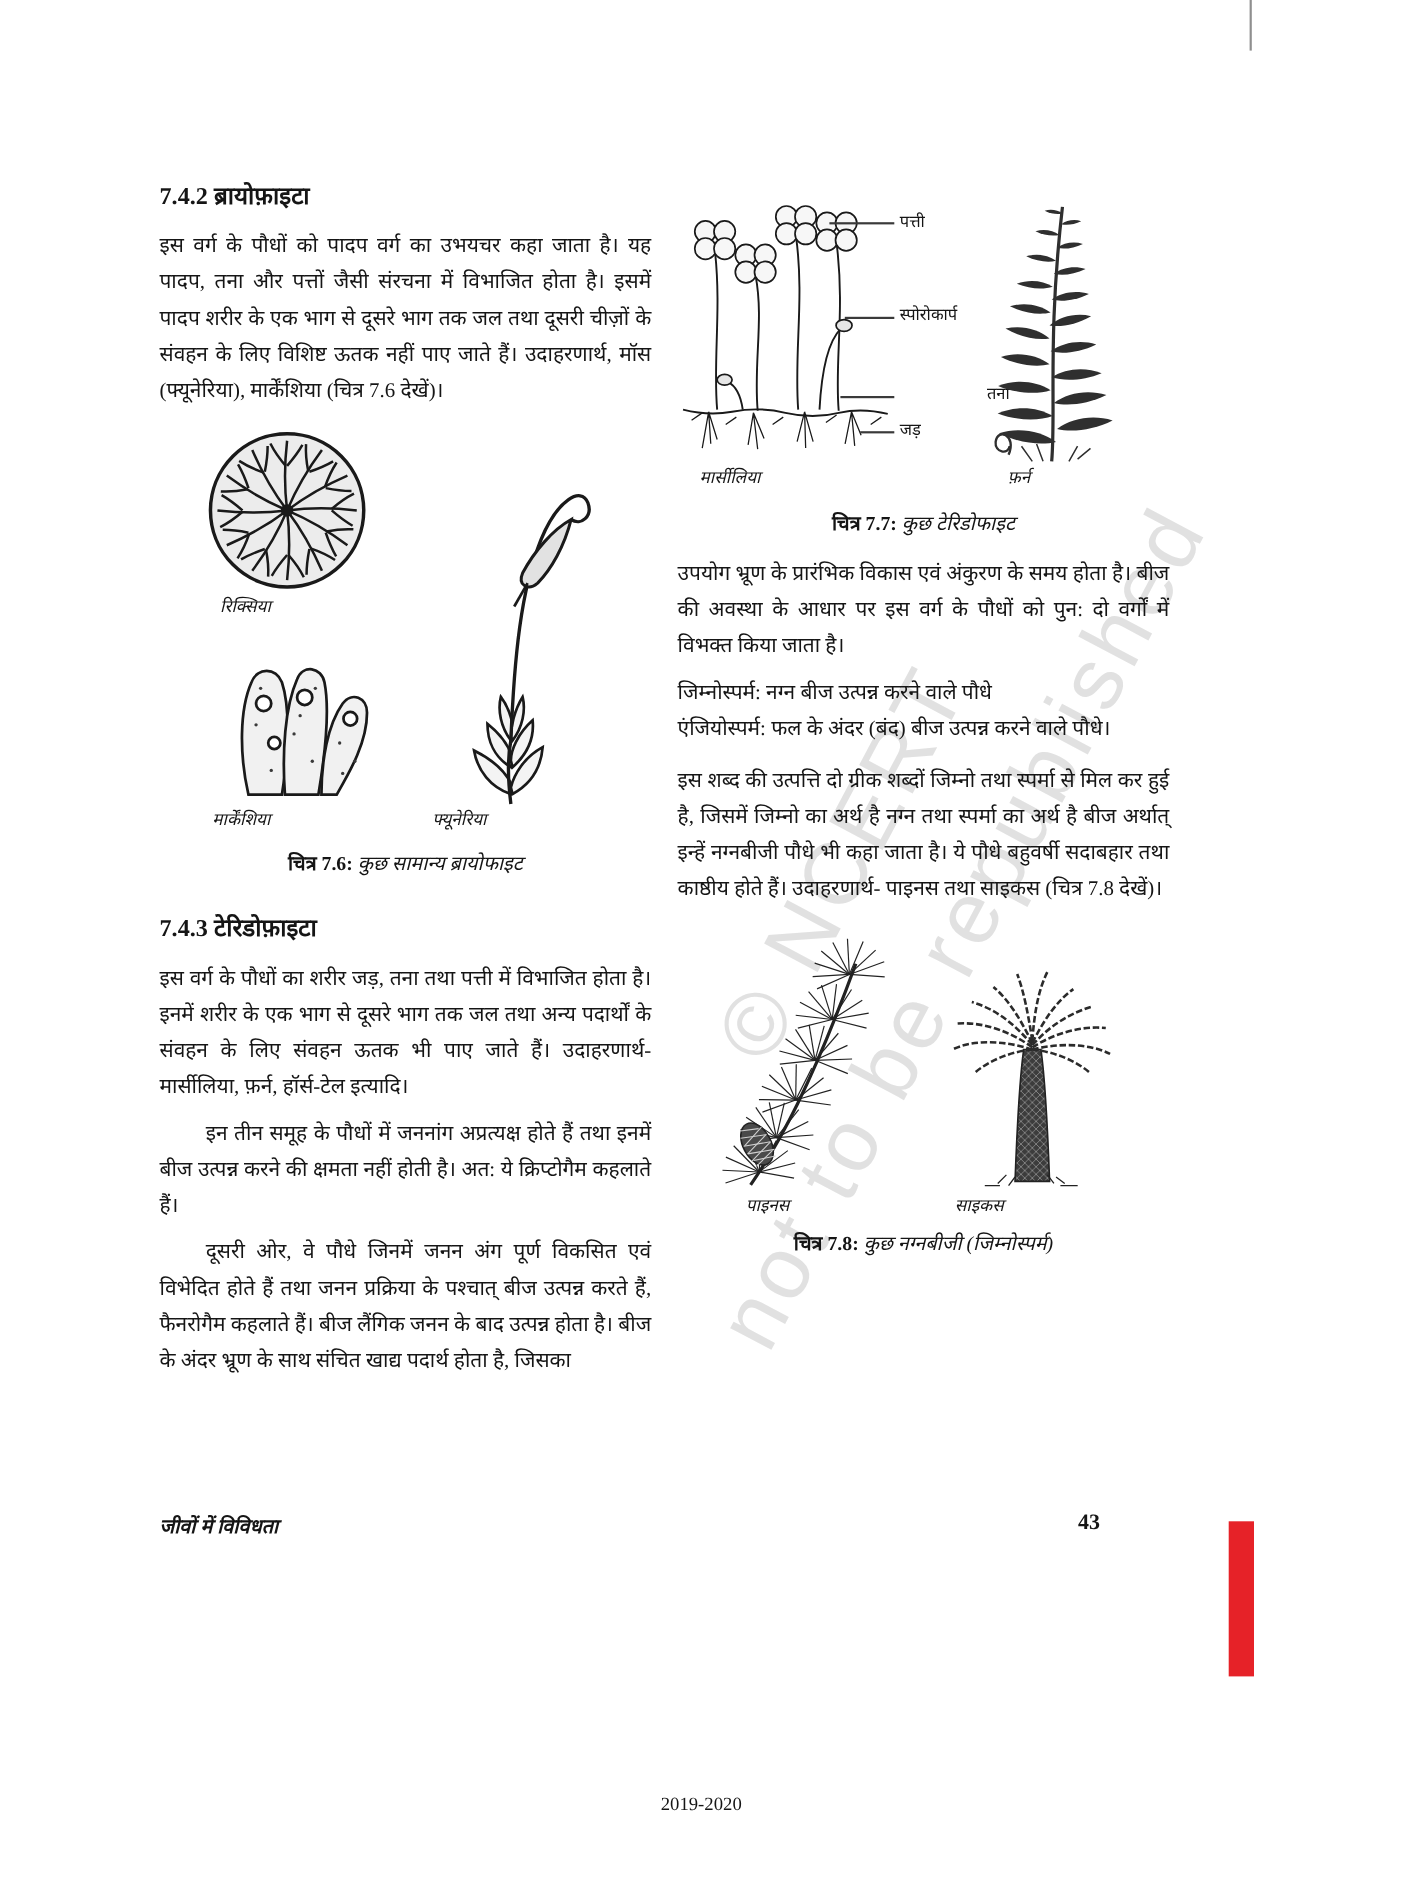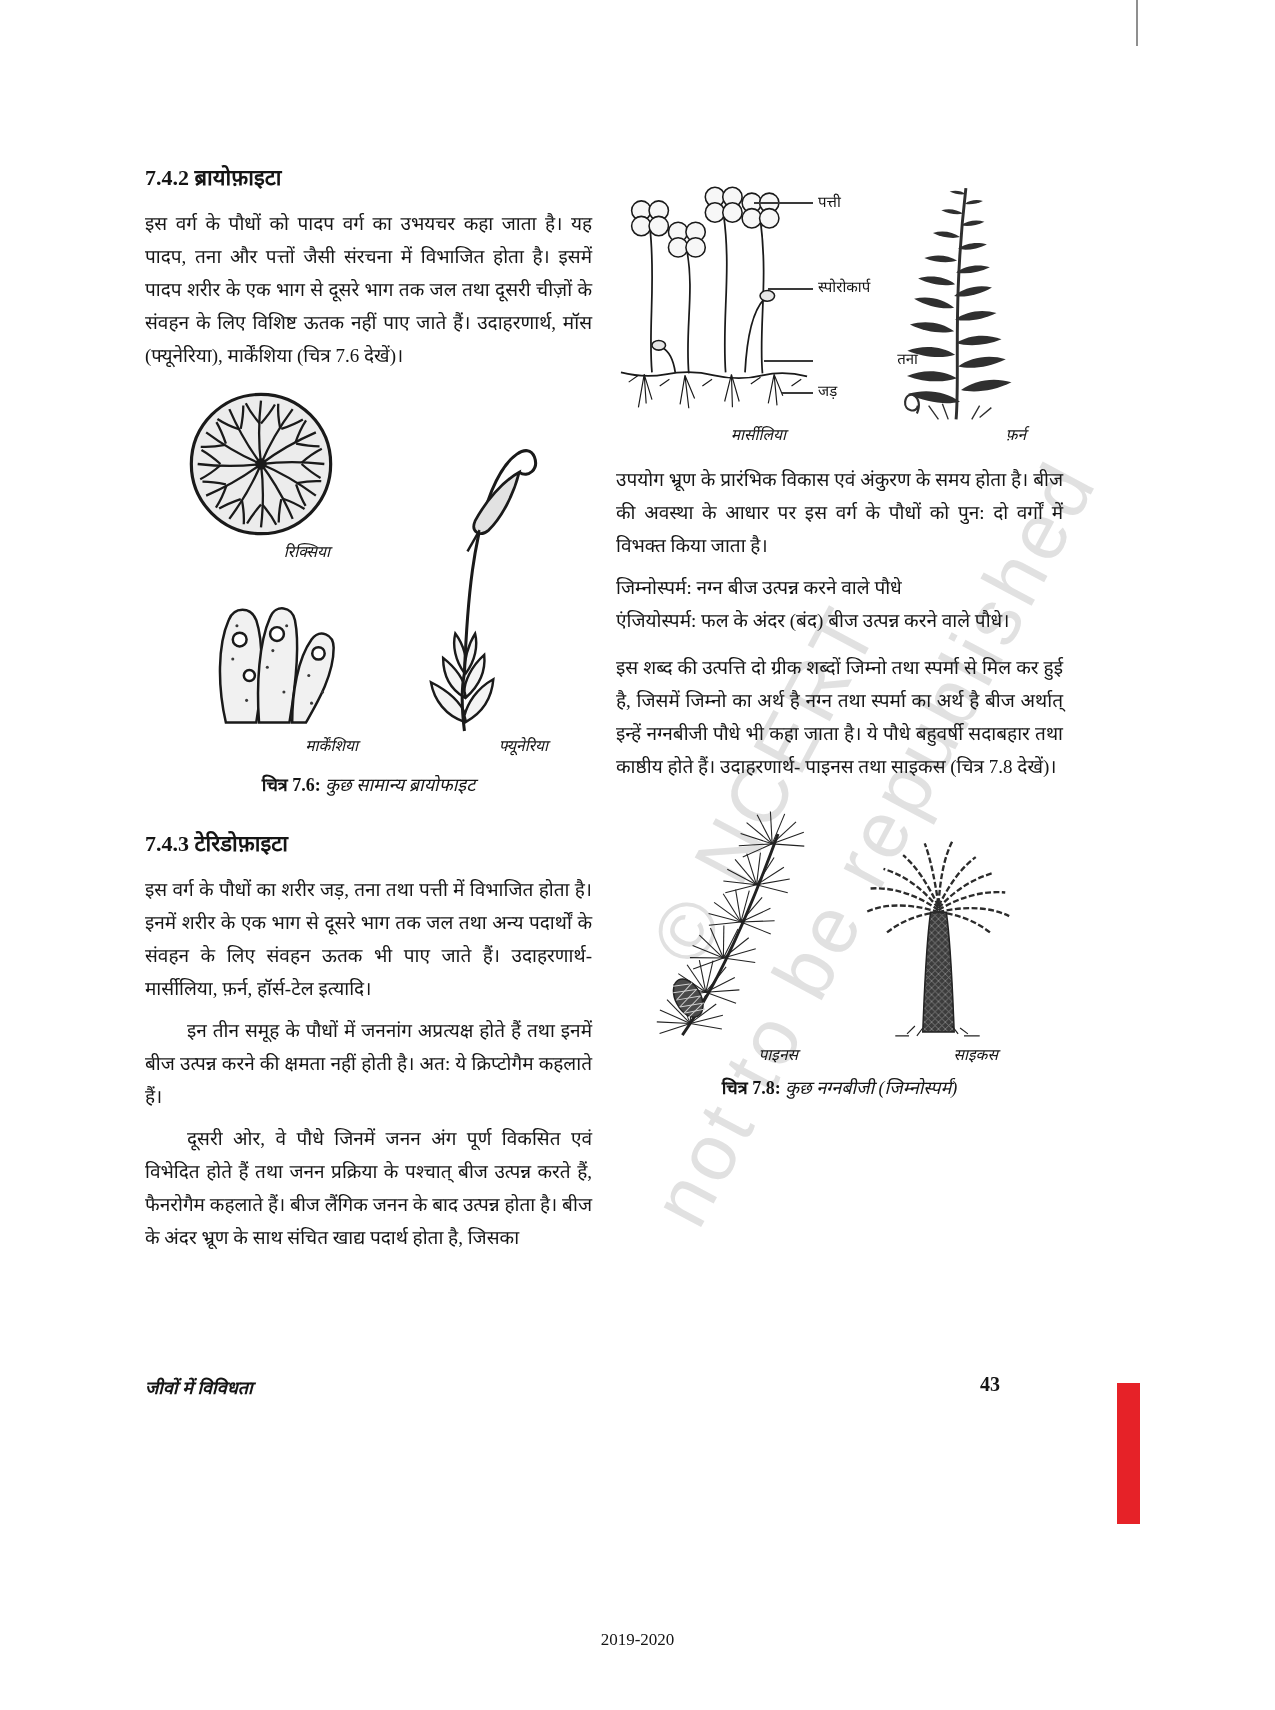--- a/index.html
+++ b/index.html
@@ -36,21 +36,21 @@
   p.def { margin:0; text-align:left; }
 
   .figure { position:relative; }
   .fig76 { height:382px; margin:12px 0 6px; }
   .fig77 { height:300px; margin:0 0 6px; }
   .fig78 { height:272px; margin:14px 0 6px; }
   .illus { position:absolute; }
 
   .flabel {
     position:absolute; font-style:italic; font-size:15.5px;
-    line-height:19px; text-align:right;
+    line-height:19px; text-align:left;
   }
   .part-label { position:absolute; font-size:15px; line-height:19px; text-align:left; font-style:normal; }
   .leader { position:absolute; height:2px; background:#3a3a3a; }
 
   .caption { text-align:center; font-size:18px; line-height:26px; margin:0 0 16px; }
   .cap-label { font-weight:bold; }
   .cap-text { font-style:italic; }
   .cap76 { margin-bottom:31px; }
 
   .footer-left { position:absolute; left:145px; top:1375px; font-size:18px; font-weight:bold; font-style:italic; z-index:2;text-align:center; }
@@ -229,20 +229,21 @@
         <use href="#pinnaR" transform="translate(101,68) scale(0.52)"></use>
         <use href="#pinnaR" transform="translate(105,46) scale(0.4)"></use>
         <path d="M56 260 C64 242 46 234 44 248 C43 258 56 260 57 252" stroke="#2f2f2f" stroke-width="2.2" fill="none"></path>
         <path d="M78 266 l-10 -14 M88 266 l-6 -16 M112 266 l8 -14 M120 264 l12 -10" stroke="#2f2f2f" stroke-width="1.4" fill="none"></path>
       </svg>
 
       <div class="flabel" style="left:20px;  top:268px; width:150px;">मार्सीलिया</div>
       <div class="flabel" style="left:300px; top:268px; width:110px;">फ़र्न</div>
     </div>
 
+    <p class="caption"><span class="cap-label">चित्र 7.7:</span><span class="cap-text"> कुछ टेरिडोफाइट</span></p>
 
     <p class="body">उपयोग भ्रूण के प्रारंभिक विकास एवं अंकुरण के समय होता है। बीज की अवस्था के आधार पर इस वर्ग के पौधों को पुन: दो वर्गों में विभक्त किया जाता है।</p>
     <p class="def">जिम्नोस्पर्म: नग्न बीज उत्पन्न करने वाले पौधे</p>
     <p class="def" style="margin-bottom:14px;">एंजियोस्पर्म: फल के अंदर (बंद) बीज उत्पन्न करने वाले पौधे।</p>
 
     <p class="body">इस शब्द की उत्पत्ति दो ग्रीक शब्दों जिम्नो तथा स्पर्मा से मिल कर हुई है, जिसमें जिम्नो का अर्थ है नग्न तथा स्पर्मा का अर्थ है बीज अर्थात् इन्हें नग्नबीजी पौधे भी कहा जाता है। ये पौधे बहुवर्षी सदाबहार तथा   काष्ठीय होते हैं। उदाहरणार्थ- पाइनस तथा साइकस (चित्र 7.8 देखें)।</p>
 
     <div class="figure fig78">
 
       <svg class="illus" style="left:38px; top:0;" width="168" height="244" viewBox="0 0 170 250">

